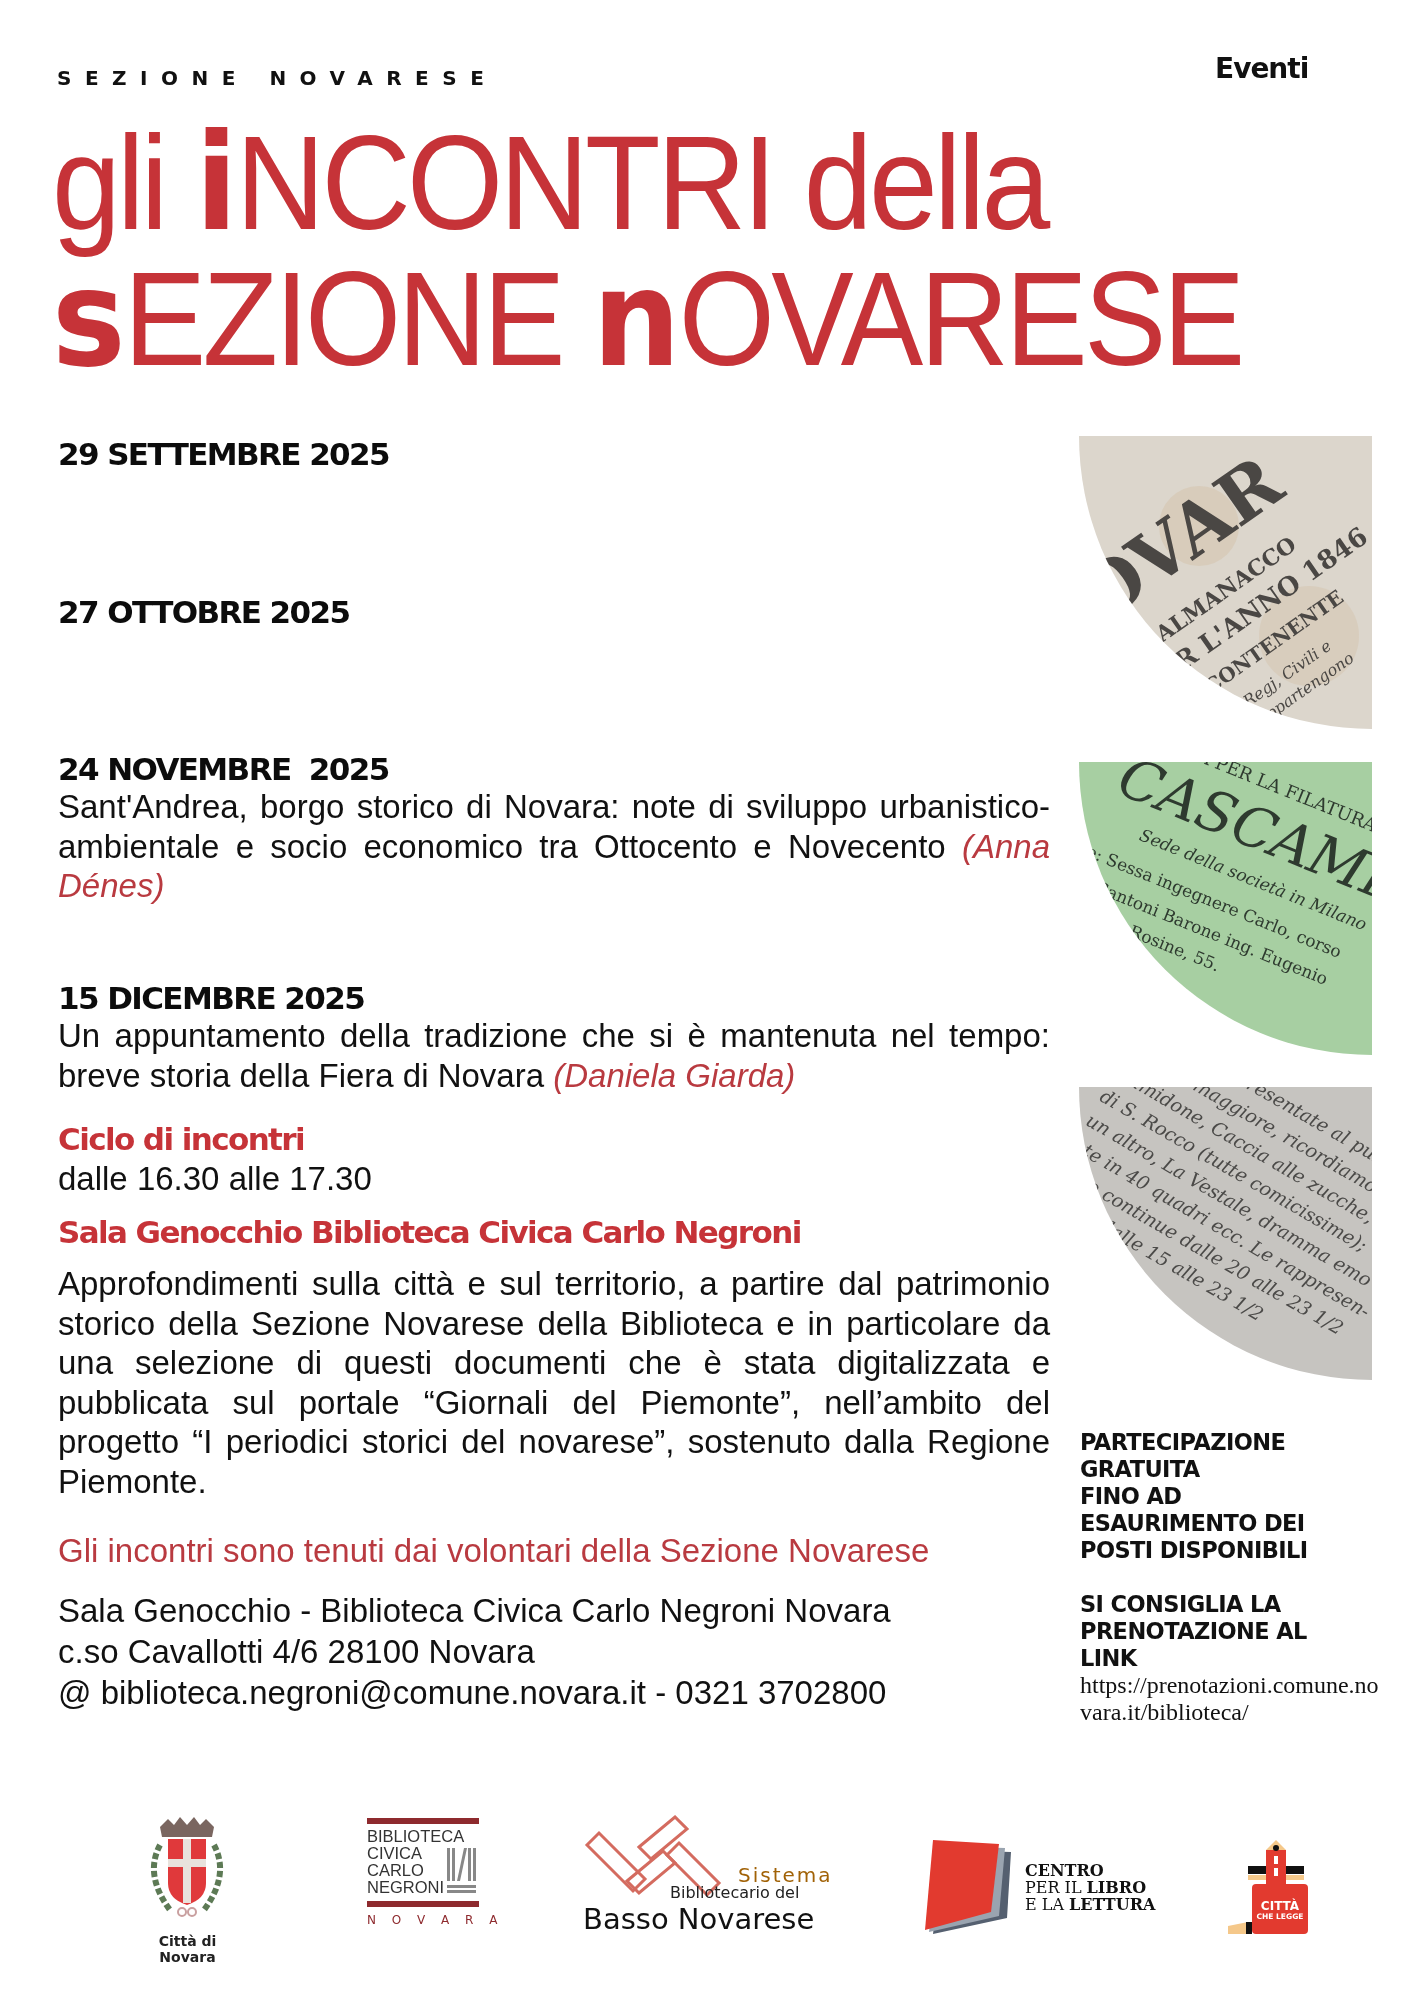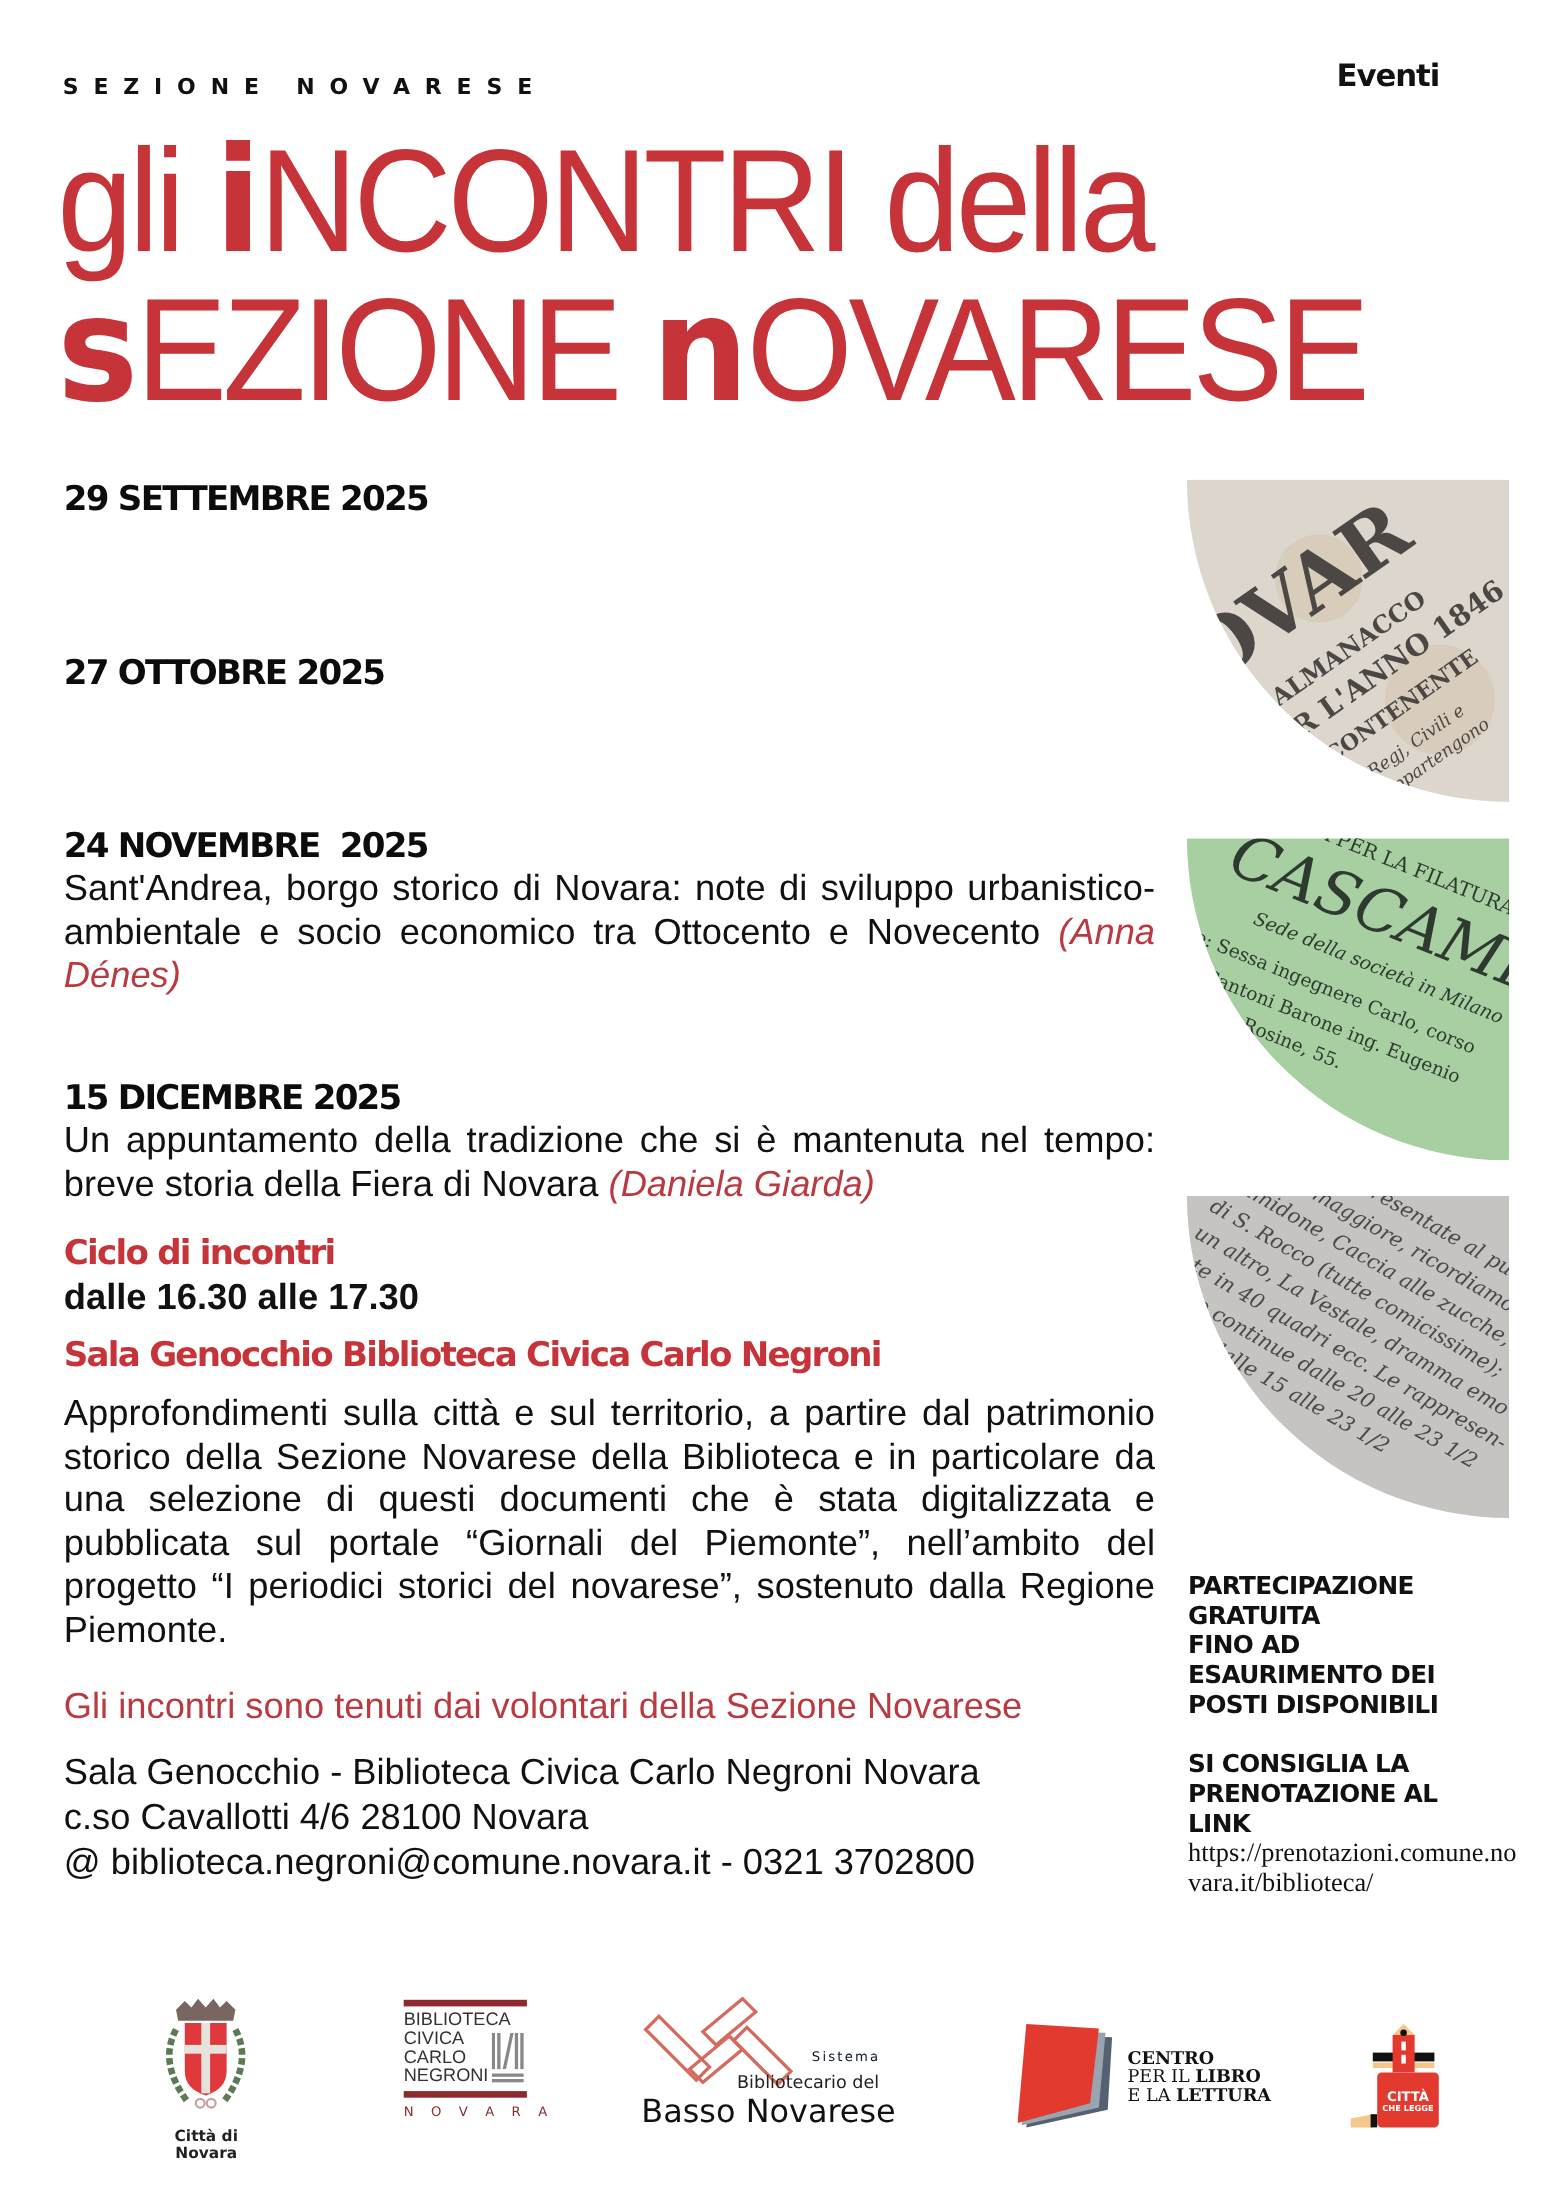--- a/index.html
+++ b/index.html
@@ -63,21 +63,21 @@
   <div class="body"><span>Sant'Andrea, borgo storico di Novara: note di sviluppo urbanistico-ambientale e socio economico tra Ottocento e Novecento</span> <span class="author">(Anna Dénes)</span></div>
 </div>
 
 <div class="abs col" style="top:980px;">
   <div class="date">15 DICEMBRE 2025</div>
   <div class="body"><span>Un appuntamento della tradizione che si è mantenuta nel tempo: breve storia della Fiera di Novara</span> <span class="author">(Daniela Giarda)</span></div>
 </div>
 
 <div class="abs col" style="top:1105px;">
   <div class="red-bold">Ciclo di incontri</div>
-  <div class="body" style="line-height:39px;font-weight:bold;">dalle 16.30 alle 17.30</div>
+  <div class="body" style="line-height:39px;">dalle 16.30 alle 17.30</div>
   <div class="red-bold">Sala Genocchio Biblioteca Civica Carlo Negroni</div>
 </div>
 
 <div class="abs col" style="top:1264px;">
   <div class="body">Approfondimenti sulla città e sul territorio, a partire  dal patrimonio storico della Sezione Novarese della Biblioteca e in particolare da una selezione di questi documenti che è stata digitalizzata e pubblicata sul portale “Giornali del Piemonte”, nell’ambito del progetto “I periodici storici del novarese”, sostenuto dalla Regione Piemonte.</div>
 </div>
 
 <div class="abs col note-red" style="top:1532px;">Gli incontri sono tenuti dai volontari della Sezione Novarese</div>
 
 <div class="abs col" style="top:1590px;">
@@ -183,21 +183,21 @@
 
 <div class="logo" style="left:583px; top:1815px; width:260px; height:130px;">
   <svg width="150" height="95" viewBox="0 0 150 95">
     <g fill="none" stroke="#d46b5f" stroke-width="3">
       <path d="M4 30 L50 76 L62 64 L16 18 Z"></path>
       <path d="M60 30 L96 0 L108 12 L72 42 Z" transform="translate(-4,2)"></path>
       <path d="M50 88 L86 58 L98 70 L62 100 Z" transform="translate(-6,-22)"></path>
       <path d="M100 30 L140 70 L128 82 L88 42 Z" transform="translate(-4,-2)"></path>
     </g>
   </svg>
-  <div style="position:absolute; left:155px; top:48px; font-family:'DejaVu Sans',sans-serif; font-size:12px; color:#0f172a; letter-spacing:2px;">Sistema</div>
+  <div style="position:absolute; left:155px; top:48px; font-family:'DejaVu Sans',sans-serif; font-size:20px; color:#a16207; letter-spacing:2px;">Sistema</div>
   <div style="position:absolute; left:87px; top:68px; font-family:'DejaVu Sans',sans-serif; font-size:16px; color:#222; white-space:nowrap;">Bibliotecario del</div>
   <div style="position:absolute; left:0; top:87px; font-family:'DejaVu Sans',sans-serif; font-size:29px; color:#111; white-space:nowrap;">Basso Novarese</div>
 </div>
 
 <div class="logo" style="left:925px; top:1840px; width:260px; height:100px;">
   <svg width="95" height="95" viewBox="0 0 95 95">
     <polygon points="18,10 86,12 82,78 8,94" fill="#556070"></polygon>
     <polygon points="14,6 80,8 74,76 4,92" fill="#9aa4b0"></polygon>
     <polygon points="8,0 74,4 66,72 0,90" fill="#e23a2f"></polygon>
   </svg>

